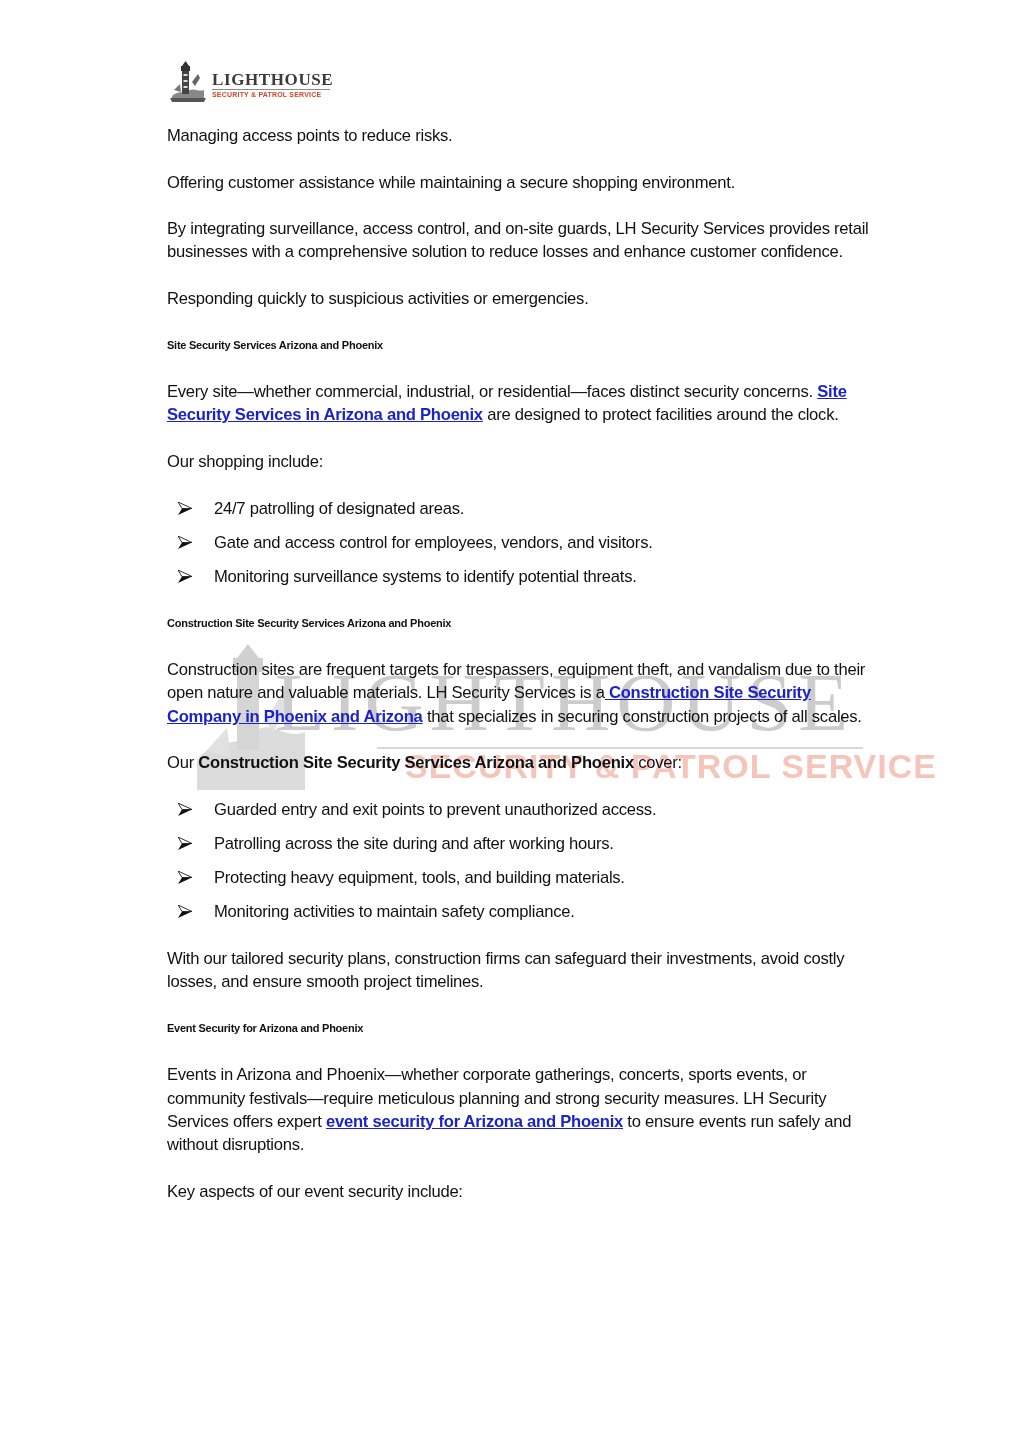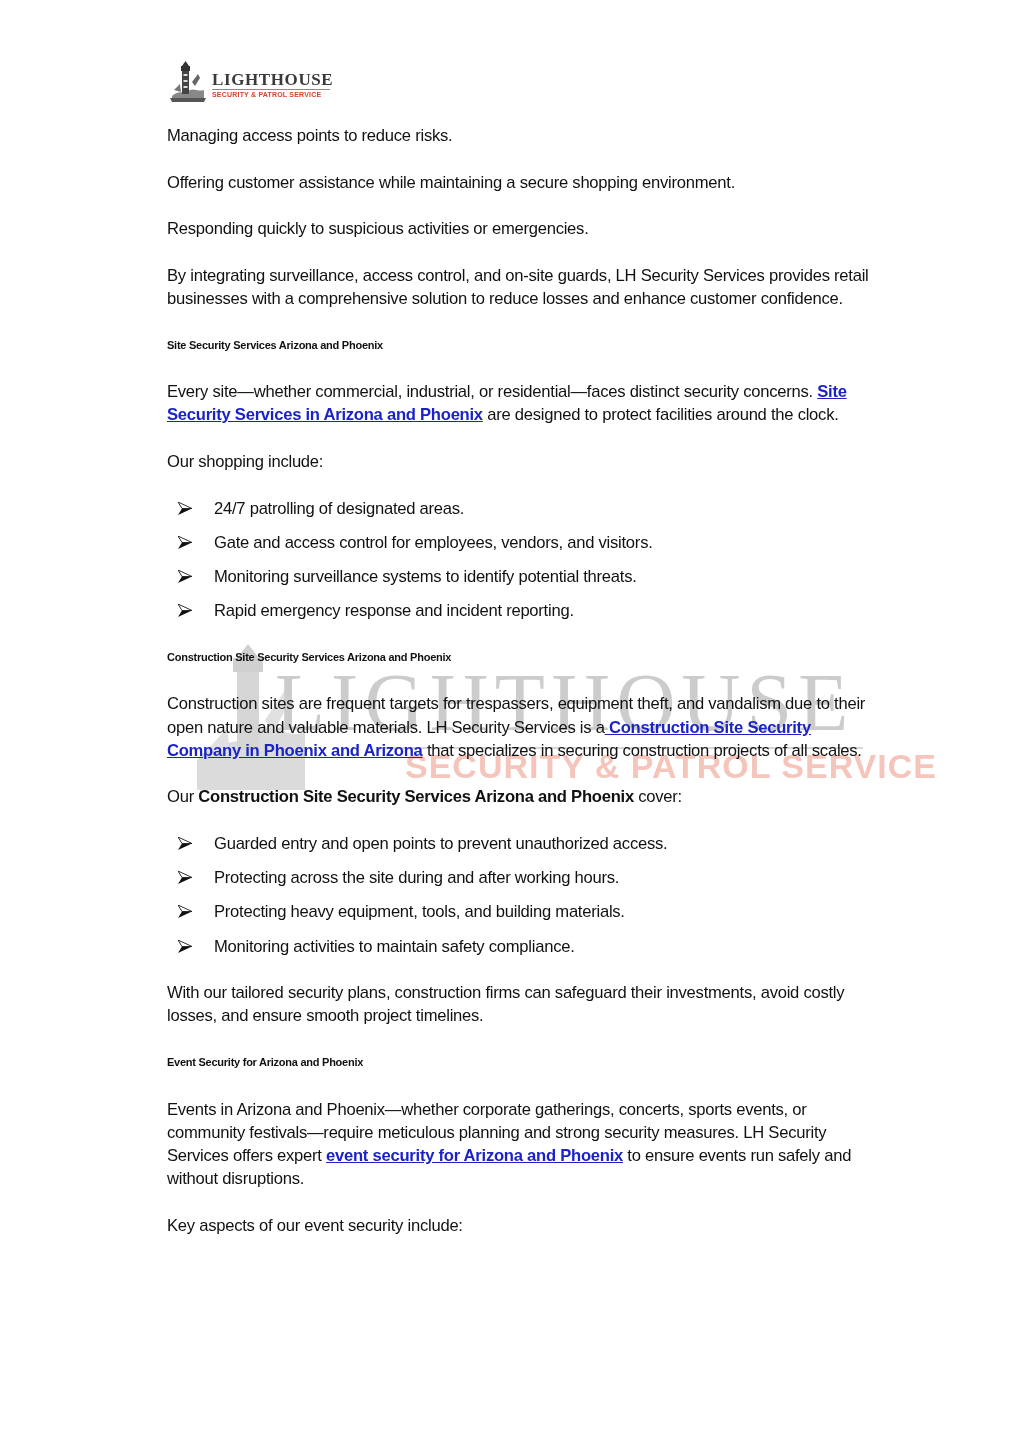--- a/index.html
+++ b/index.html
@@ -181,22 +181,22 @@
       <path d="M20 110 L40 88 L44 118 Z" fill="#aaaaaa"></path>
     </svg>
     <div class="wm-title">LIGHTHOUSE</div>
     <div class="wm-rule"></div>
     <div class="wm-sub">SECURITY &amp; PATROL SERVICE</div>
   </div>
 
   <div class="content">
     <p>Managing access points to reduce risks.</p>
     <p>Offering customer assistance while maintaining a secure shopping environment.</p>
+    <p>By integrating surveillance, access control, and on-site guards, LH Security Services provides retail businesses with a comprehensive solution to reduce losses and enhance customer confidence.</p>
     <p>Responding quickly to suspicious activities or emergencies.</p>
-    <p>By integrating surveillance, access control, and on-site guards, LH Security Services provides retail businesses with a comprehensive solution to reduce losses and enhance customer confidence.</p>
 
     <h2>Site Security Services Arizona and Phoenix</h2>
     <p><span>Every site—whether commercial, industrial, or residential—faces distinct security concerns. </span><a href="#">Site Security Services in Arizona and Phoenix</a><span> are designed to protect facilities around the clock.</span></p>
     <p>Our shopping include:</p>
     <ul class="arrow-list">
       <li>
         <svg class="bullet" viewBox="0 0 14 13">
             <path d="M0 0 L14 6.5 L0 13 L4 6.5 Z" fill="#111"></path>
             <path d="M0 0 L14 6.5 L4 6.5 Z" fill="#fff" stroke="#111" stroke-width="0.8"></path>
           </svg>
@@ -209,46 +209,39 @@
           </svg>
         <span>Gate and access control for employees, vendors, and visitors.</span>
       </li>
       <li>
         <svg class="bullet" viewBox="0 0 14 13">
             <path d="M0 0 L14 6.5 L0 13 L4 6.5 Z" fill="#111"></path>
             <path d="M0 0 L14 6.5 L4 6.5 Z" fill="#fff" stroke="#111" stroke-width="0.8"></path>
           </svg>
         <span>Monitoring surveillance systems to identify potential threats.</span>
       </li>
-      <li>
-        <svg class="bullet" viewBox="0 0 14 13">
-            <path d="M0 0 L14 6.5 L0 13 L4 6.5 Z" fill="#111"></path>
-            <path d="M0 0 L14 6.5 L4 6.5 Z" fill="#fff" stroke="#111" stroke-width="0.8"></path>
-          </svg>
-        <span>Rapid emergency response and incident reporting.</span>
-      </li>
     </ul>
 
     <h2>Construction Site Security Services Arizona and Phoenix</h2>
     <p><span>Construction sites are frequent targets for trespassers, equipment theft, and vandalism due to their open nature and valuable materials. LH Security Services is a</span><a href="#"> Construction Site Security Company in Phoenix and Arizona</a><span> that specializes in securing construction projects of all scales.</span></p>
     <p><span>Our </span><b>Construction Site Security Services Arizona and Phoenix</b><span> cover:</span></p>
     <ul class="arrow-list">
       <li>
         <svg class="bullet" viewBox="0 0 14 13">
             <path d="M0 0 L14 6.5 L0 13 L4 6.5 Z" fill="#111"></path>
             <path d="M0 0 L14 6.5 L4 6.5 Z" fill="#fff" stroke="#111" stroke-width="0.8"></path>
           </svg>
-        <span>Guarded entry and open points to prevent unauthorized access.</span>
-      </li>
-      <li>
-        <svg class="bullet" viewBox="0 0 14 13">
-            <path d="M0 0 L14 6.5 L0 13 L4 6.5 Z" fill="#111"></path>
-            <path d="M0 0 L14 6.5 L4 6.5 Z" fill="#fff" stroke="#111" stroke-width="0.8"></path>
-          </svg>
-        <span>Protecting across the site during and after working hours.</span>
+        <span>Guarded entry and exit points to prevent unauthorized access.</span>
+      </li>
+      <li>
+        <svg class="bullet" viewBox="0 0 14 13">
+            <path d="M0 0 L14 6.5 L0 13 L4 6.5 Z" fill="#111"></path>
+            <path d="M0 0 L14 6.5 L4 6.5 Z" fill="#fff" stroke="#111" stroke-width="0.8"></path>
+          </svg>
+        <span>Patrolling across the site during and after working hours.</span>
       </li>
       <li>
         <svg class="bullet" viewBox="0 0 14 13">
             <path d="M0 0 L14 6.5 L0 13 L4 6.5 Z" fill="#111"></path>
             <path d="M0 0 L14 6.5 L4 6.5 Z" fill="#fff" stroke="#111" stroke-width="0.8"></path>
           </svg>
         <span>Protecting heavy equipment, tools, and building materials.</span>
       </li>
       <li>
         <svg class="bullet" viewBox="0 0 14 13">

